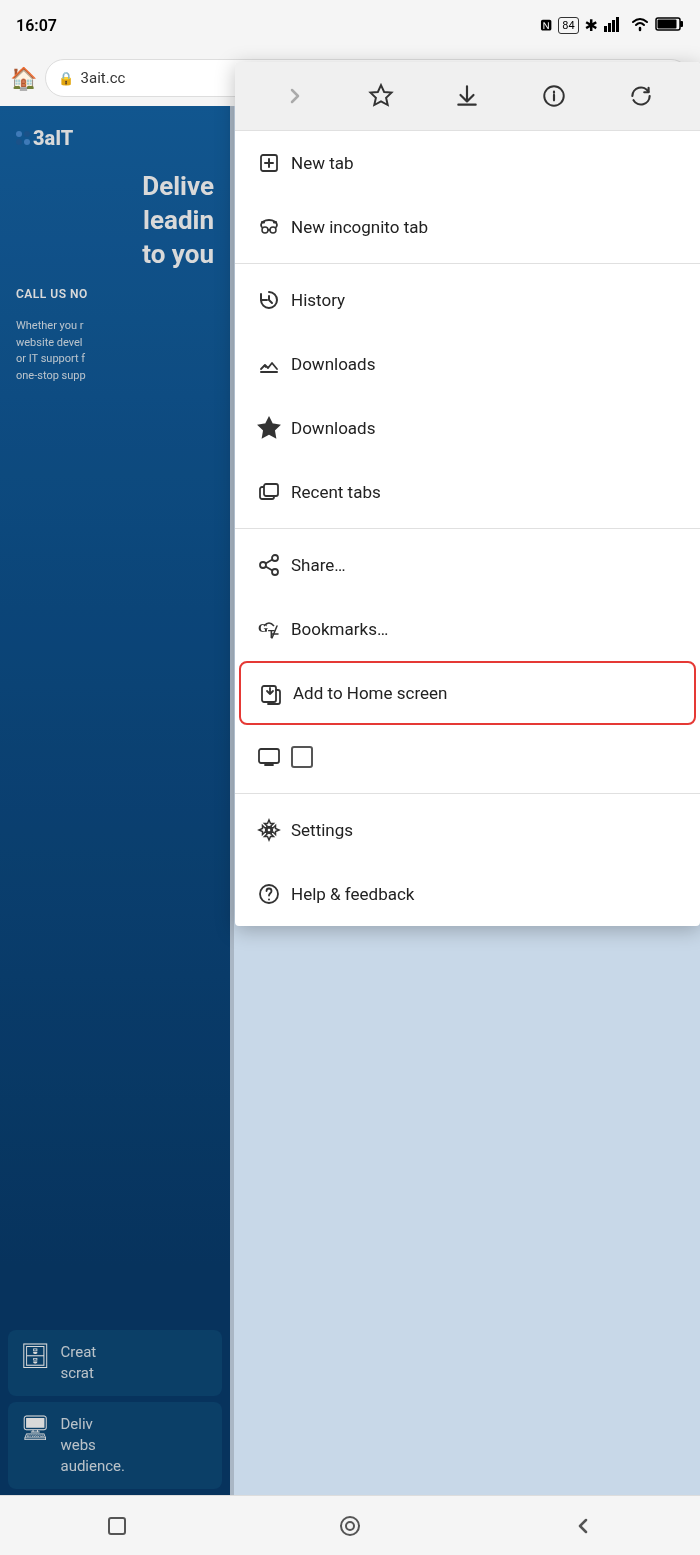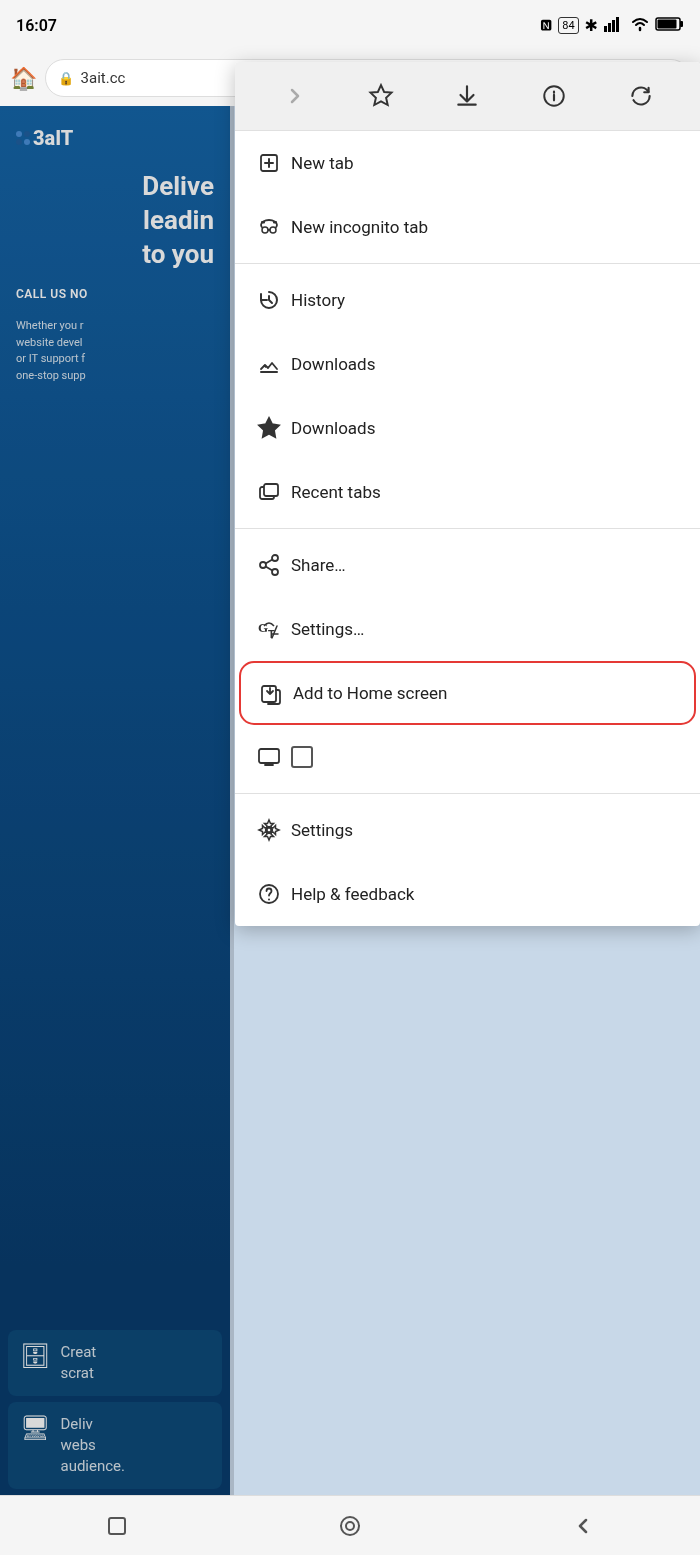--- a/index.html
+++ b/index.html
@@ -225,21 +225,21 @@
     }
     .menu-divider {
       height: 1px;
       background: #e0e0e0;
       margin: 4px 0;
     }
 
     
     .menu-item-highlighted {
       border: 2.5px solid #e53935;
-      border-radius: 15px;
+      border-radius: 8px;
       margin: 0 4px;
       padding: 0 16px;
     }
 
     
     .checkbox-square {
       width: 22px;
       height: 22px;
       border: 2px solid #555;
       border-radius: 3px;
@@ -474,21 +474,21 @@
   <div class="menu-item">
     <div class="menu-item-icon">
       <svg width="26" height="26" viewBox="0 0 26 26" fill="none">
         <text x="2" y="16" font-size="13" font-weight="700" fill="#333" font-family="serif">G</text>
         <text x="12" y="22" font-size="11" font-weight="700" fill="#333" font-family="sans-serif">T</text>
         <path d="M8 10 Q13 4 18 10" stroke="#333" stroke-width="1.5" fill="none"></path>
         <path d="M21 10l-5 12" stroke="#333" stroke-width="1.5" stroke-linecap="round"></path>
         <path d="M16 18h6" stroke="#333" stroke-width="1.5" stroke-linecap="round"></path>
       </svg>
     </div>
-    <span class="menu-item-label">Settings…</span>
+    <span class="menu-item-label">Bookmarks…</span>
   </div>
 
   <div class="menu-item menu-item-highlighted">
     <div class="menu-item-icon">
       <svg width="24" height="24" viewBox="0 0 24 24" fill="none">
         <rect x="3" y="5" width="14" height="16" rx="2" stroke="#333" stroke-width="1.8"></rect>
         <path d="M17 9h2a2 2 0 012 2v10a2 2 0 01-2 2H9" stroke="#333" stroke-width="1.8" stroke-linecap="round"></path>
         <path d="M8 10l3 3 3-3M11 7v6" stroke="#333" stroke-width="1.8" stroke-linecap="round" stroke-linejoin="round"></path>
       </svg>
     </div>

